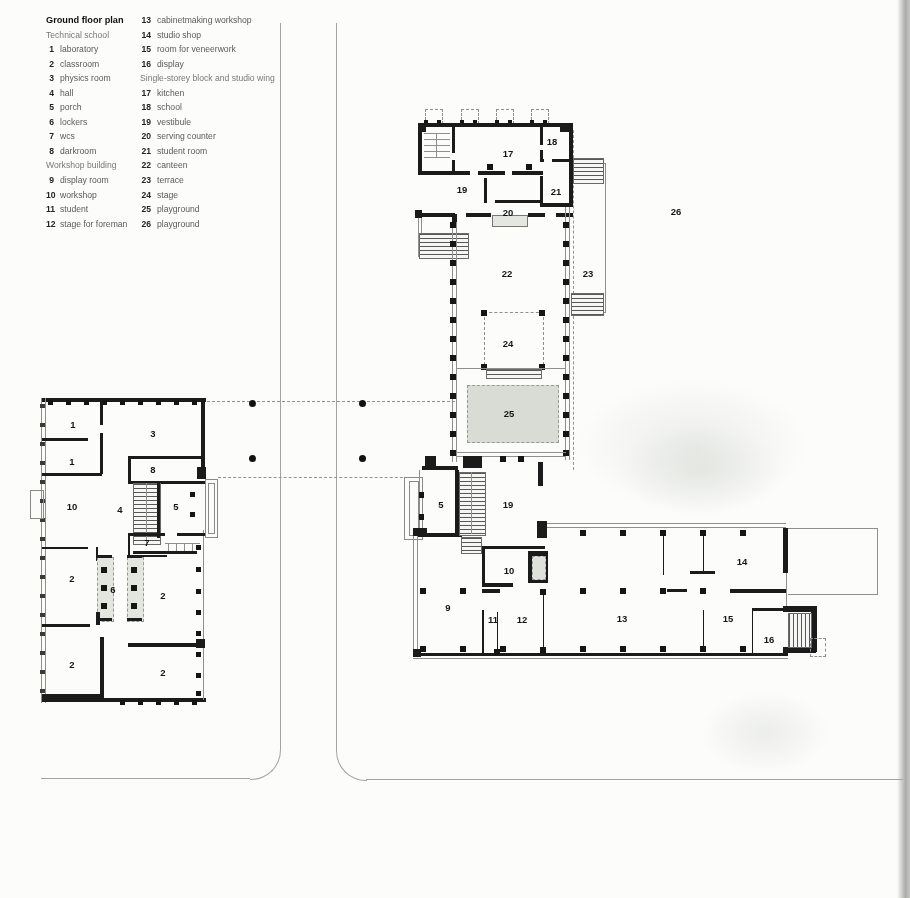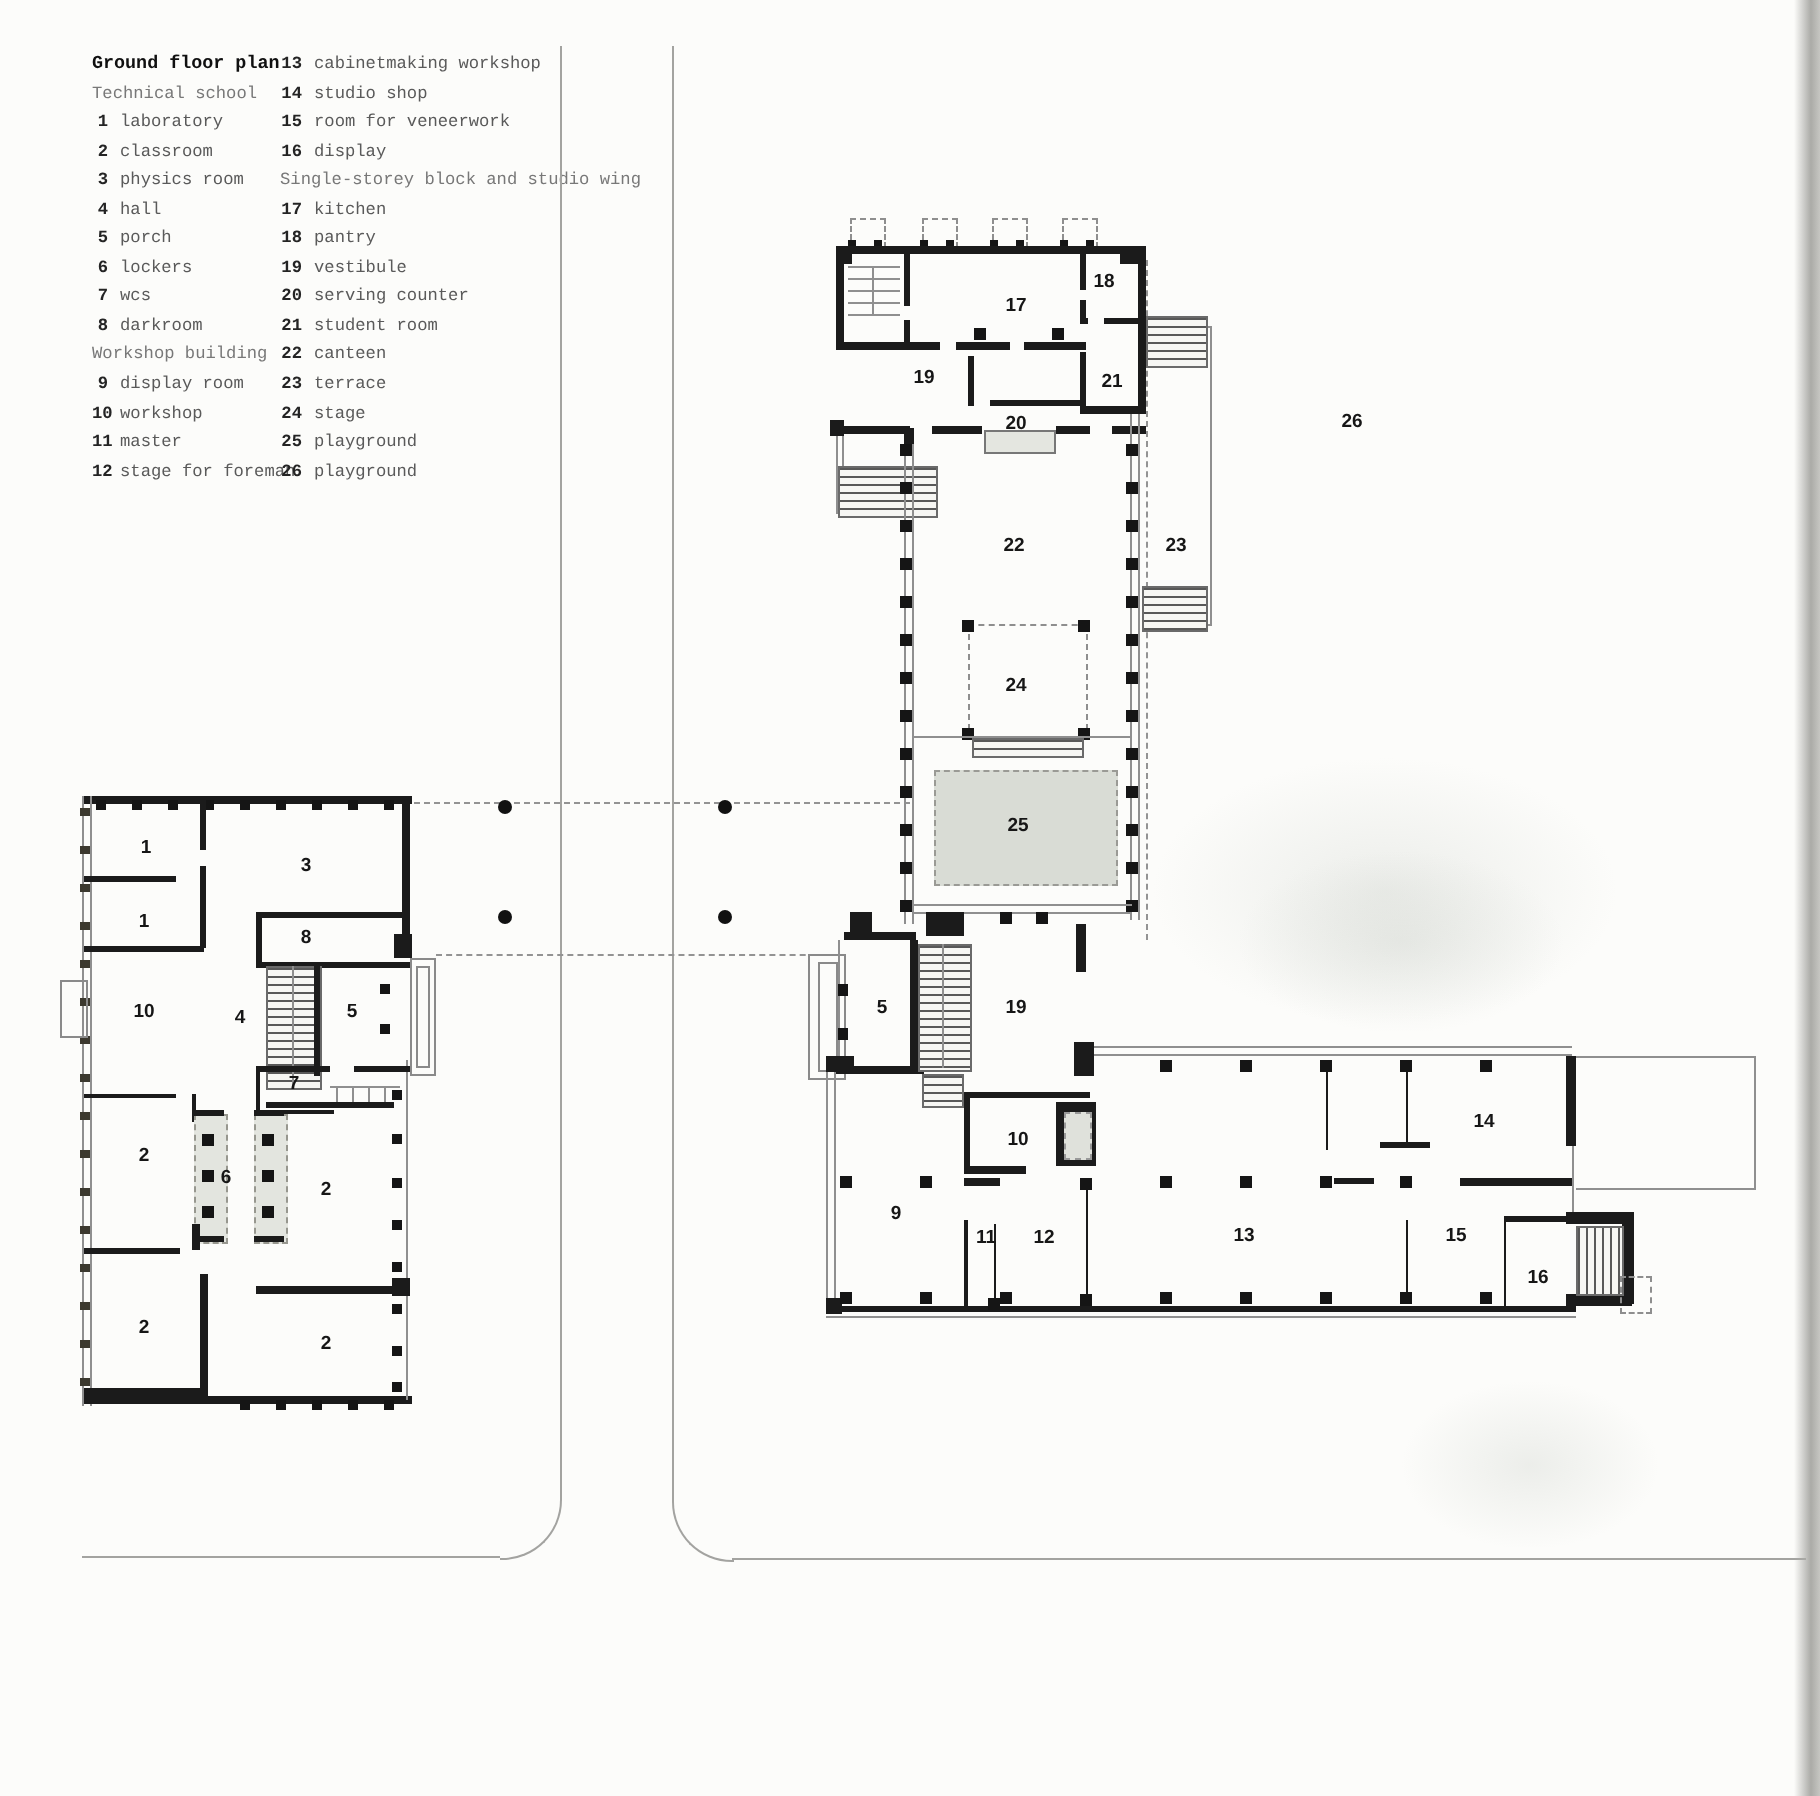--- a/index.html
+++ b/index.html
@@ -1,21 +1,21 @@
 <!DOCTYPE html>
 <html><head>
 <meta charset="utf-8">
 <style>
   html,body{margin:0;padding:0;background:#ffffff;}
   .page{position:relative;width:910px;height:898px;background:#fcfcfa;overflow:hidden;
         font-family:"Liberation Sans", sans-serif;}
   .abs{position:absolute;}
   
   .legend{position:absolute;left:46px;top:13px;width:230px;}
-  .lcol{position:absolute;top:12px;font-family:Liberation Mono, monospace;}
+  .lcol{position:absolute;top:0;}
   .lrow{height:14.55px;line-height:14.55px;font-size:8.6px;white-space:nowrap;}
   .lrow .ln-num{display:inline-block;text-align:right;font-weight:bold;color:#242424;}
   .lrow .ln-lab{color:#5a5a5a;padding-left:6px;}
   .lrow.l-title{font-weight:bold;color:#101010;font-size:9.2px;}
   .lrow.l-header{color:#787878;}
   
   .t-w,.t-wl{background:#1b1b1b;}
   .t-g{background:#8f8f8f;}
   .t-tk{background:#3c392f;}
   .t-sq{background:#151515;}
@@ -53,31 +53,31 @@
         <div class="lrow"><span class="ln-num" style="width: 8px;">2</span><span class="ln-lab">classroom</span></div>
         <div class="lrow"><span class="ln-num" style="width: 8px;">3</span><span class="ln-lab">physics room</span></div>
         <div class="lrow"><span class="ln-num" style="width: 8px;">4</span><span class="ln-lab">hall</span></div>
         <div class="lrow"><span class="ln-num" style="width: 8px;">5</span><span class="ln-lab">porch</span></div>
         <div class="lrow"><span class="ln-num" style="width: 8px;">6</span><span class="ln-lab">lockers</span></div>
         <div class="lrow"><span class="ln-num" style="width: 8px;">7</span><span class="ln-lab">wcs</span></div>
         <div class="lrow"><span class="ln-num" style="width: 8px;">8</span><span class="ln-lab">darkroom</span></div>
         <div class="lrow l-header">Workshop building</div>
         <div class="lrow"><span class="ln-num" style="width: 8px;">9</span><span class="ln-lab">display room</span></div>
         <div class="lrow"><span class="ln-num" style="width: 8px;">10</span><span class="ln-lab">workshop</span></div>
-        <div class="lrow"><span class="ln-num" style="width: 8px;">11</span><span class="ln-lab">master</span></div>
+        <div class="lrow"><span class="ln-num" style="width: 8px;">11</span><span class="ln-lab">student</span></div>
         <div class="lrow"><span class="ln-num" style="width: 8px;">12</span><span class="ln-lab">stage for foreman</span></div>
       </div>
     <div class="lcol" id="legend-col2" style="left:94px;">
         <div class="lrow"><span class="ln-num" style="width: 11px;">13</span><span class="ln-lab">cabinetmaking workshop</span></div>
         <div class="lrow"><span class="ln-num" style="width: 11px;">14</span><span class="ln-lab">studio shop</span></div>
         <div class="lrow"><span class="ln-num" style="width: 11px;">15</span><span class="ln-lab">room for veneerwork</span></div>
         <div class="lrow"><span class="ln-num" style="width: 11px;">16</span><span class="ln-lab">display</span></div>
         <div class="lrow l-header">Single-storey block and studio wing</div>
         <div class="lrow"><span class="ln-num" style="width: 11px;">17</span><span class="ln-lab">kitchen</span></div>
-        <div class="lrow"><span class="ln-num" style="width: 11px;">18</span><span class="ln-lab">pantry</span></div>
+        <div class="lrow"><span class="ln-num" style="width: 11px;">18</span><span class="ln-lab">school</span></div>
         <div class="lrow"><span class="ln-num" style="width: 11px;">19</span><span class="ln-lab">vestibule</span></div>
         <div class="lrow"><span class="ln-num" style="width: 11px;">20</span><span class="ln-lab">serving counter</span></div>
         <div class="lrow"><span class="ln-num" style="width: 11px;">21</span><span class="ln-lab">student room</span></div>
         <div class="lrow"><span class="ln-num" style="width: 11px;">22</span><span class="ln-lab">canteen</span></div>
         <div class="lrow"><span class="ln-num" style="width: 11px;">23</span><span class="ln-lab">terrace</span></div>
         <div class="lrow"><span class="ln-num" style="width: 11px;">24</span><span class="ln-lab">stage</span></div>
         <div class="lrow"><span class="ln-num" style="width: 11px;">25</span><span class="ln-lab">playground</span></div>
         <div class="lrow"><span class="ln-num" style="width: 11px;">26</span><span class="ln-lab">playground</span></div>
       </div>
   </div>

